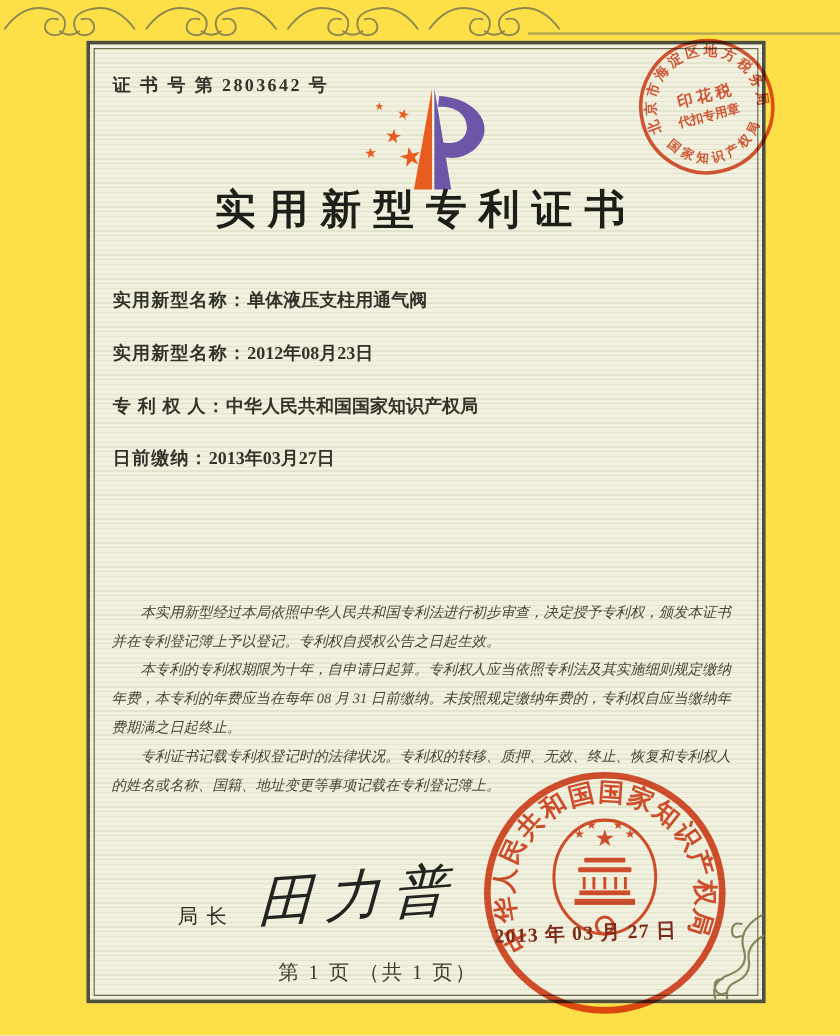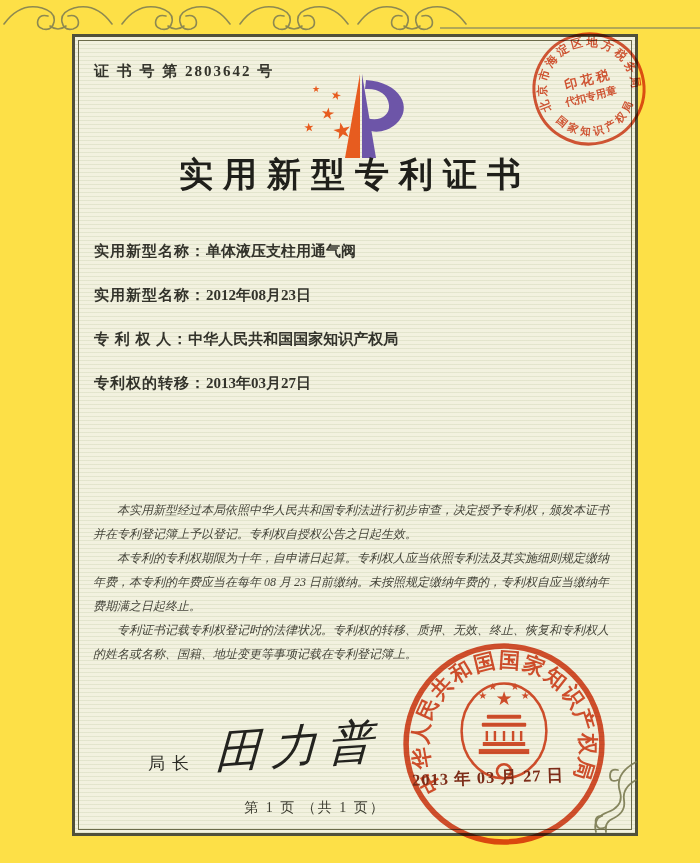--- a/index.html
+++ b/index.html
@@ -44,21 +44,21 @@
     position:absolute;left:148px;top:752px;font-size:17px;letter-spacing:7px;
     color:#2d2d26;font-weight:400;
   }
   .sig-name{
     position:absolute;left:215px;top:716px;font-size:46px;color:#23231f;
     font-style:italic;letter-spacing:10px;transform:rotate(-4deg) skewX(-6deg);
     font-weight:500;
   }
   .footer{
     position:absolute;left:230px;top:799px;width:170px;text-align:center;
-    font-size:14px;letter-spacing:2px;color:#3c3c30;
+    font-size:17px;letter-spacing:2px;color:#3c3c30;
   }
   .tax-seal{position:absolute;left:524px;top:24px;width:130px;height:130px;
     transform:rotate(-14deg);opacity:.88;mix-blend-mode:multiply;}
   .office-seal{position:absolute;left:398px;top:638px;width:212px;height:212px;
     opacity:.92;mix-blend-mode:multiply;}
   .seal-date{
     position:absolute;left:412px;top:766px;width:210px;font-size:16.5px;
     font-weight:bold;letter-spacing:1px;color:#7c2c18;transform:rotate(-2deg);
     z-index:5;
   }
@@ -123,27 +123,27 @@
     <div class="field-row">
       <span class="lbl">实用新型名称：</span><span class="val">单体液压支柱用通气阀</span>
     </div>
     <div class="field-row">
       <span class="lbl">实用新型名称：</span><span class="val">2012年08月23日</span>
     </div>
     <div class="field-row">
       <span class="lbl">专 利 权 人：</span><span class="val">中华人民共和国国家知识产权局</span>
     </div>
     <div class="field-row">
-      <span class="lbl">专利权的转移：</span><span class="val">2013年03月27日</span>
+      <span class="lbl">日前缴纳：</span><span class="val">2013年03月27日</span>
     </div>
   </div>
 
   <div class="body-text">
     <p>本实用新型经过本局依照中华人民共和国专利法进行初步审查，决定授予专利权，颁发本证书并在专利登记簿上予以登记。专利权自授权公告之日起生效。</p>
-    <p>本专利的专利权期限为十年，自申请日起算。专利权人应当依照专利法及其实施细则规定缴纳年费，本专利的年费应当在每年 08 月 23 日前缴纳。未按照规定缴纳年费的，专利权自应当缴纳年费期满之日起终止。</p>
+    <p>本专利的专利权期限为十年，自申请日起算。专利权人应当依照专利法及其实施细则规定缴纳年费，本专利的年费应当在每年 08 月 31 日前缴纳。未按照规定缴纳年费的，专利权自应当缴纳年费期满之日起终止。</p>
     <p>专利证书记载专利权登记时的法律状况。专利权的转移、质押、无效、终止、恢复和专利权人的姓名或名称、国籍、地址变更等事项记载在专利登记簿上。</p>
   </div>
 
   <div class="sig-label">局长</div>
   <div class="sig-name">田力普</div>
 
   <svg class="office-seal" viewBox="0 0 210 210">
     <circle cx="105" cy="105" r="97" fill="none" stroke="#d9431f" stroke-width="5.5"></circle>
     <defs>
       <path id="offRing" d="M42.7,148.6 A76,76 0 1 1 167.3,148.6"></path>

